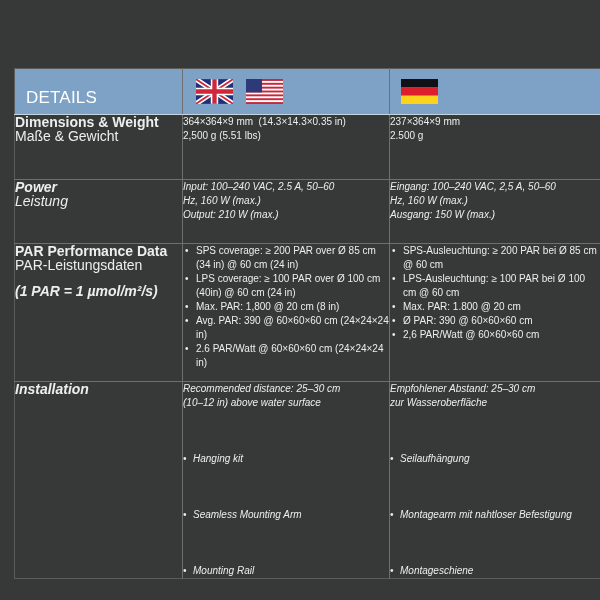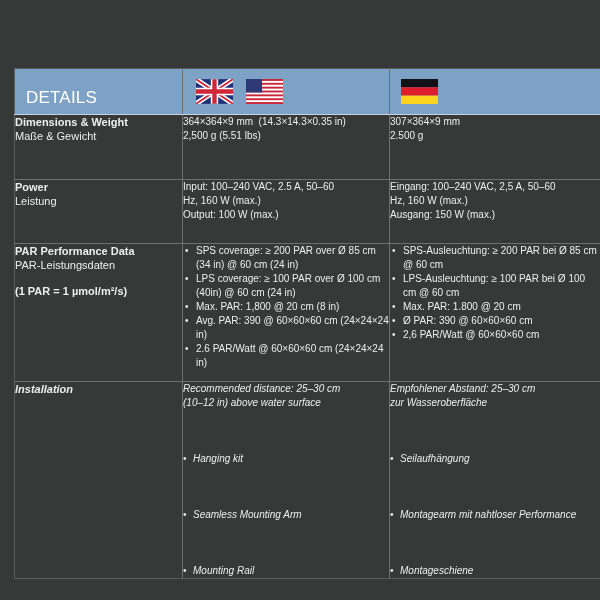--- a/index.html
+++ b/index.html
@@ -34,38 +34,38 @@
   }
   .hdr th + th { border-left:1px solid #b9cbdc; }
   .hdr .details-title {
     font-size:17px; color:#ffffff; letter-spacing:0.2px;
     padding:19px 0 0 11px;
     font-family:"Liberation Sans", sans-serif;
   }
   .flags { padding:10px 0 0 13px; display:flex; gap:13px; }
   .flags-de { padding:10px 0 0 11px; display:flex; }
   .flag { width:37px; height:25px; display:block; }
-  .label-cell { padding:9px 11px; font-size:11px; line-height:14px; }
+  .label-cell { padding:9px 11px; font-size:14px; line-height:14px; }
   .label-cell .en { font-weight:bold; display:block; }
   .label-cell .de { display:block; }
-  .label-cell .note { font-weight:bold; display:block; margin-top:12px; }
+  .label-cell .note { font-weight:bold; display:block; margin-top:12px;font-style:italic; }
   .val-cell { padding:9px 10px 9px 11px; font-size:10px; line-height:14px; }
   .val-cell .line { display:block; }
   .val-cell .gap { }
   ul.bullets { list-style:none; margin:0; padding:0; }
   ul.bullets li { position:relative; padding-left:13px; }
   ul.bullets li::before {
     content:"•"; position:absolute; left:2px; top:0;
   }
   ul.bullets.inst { margin-top:7px; }
   ul.bullets.inst li { padding-left:10px;margin-top:42px; }
   ul.bullets.inst li::before { left:0; }
   .r1 td { height:65px; box-sizing:border-box; }
   .r2 td { height:46px; box-sizing:border-box; }
-  .r3 td { height:64px; box-sizing:border-box; }
+  .r3 td { height:64px; box-sizing:border-box;font-style:italic; }
   .r4 td { height:138px; box-sizing:border-box;margin-left:24px; }
   .r5 td { height:96px; box-sizing:border-box; }
 </style>
 </head>
 <body>
 
 <table class="spec-table">
   <colgroup>
     <col style="width:168px">
     <col style="width:207px">
@@ -114,35 +114,35 @@
   <tr class="r1">
     <td class="label-cell">
       <span class="en">Dimensions &amp; Weight</span>
       <span class="de">Maße &amp; Gewicht</span>
     </td>
     <td class="val-cell">
       <span class="line" style="white-space:pre">364×364×9 mm  (14.3×14.3×0.35 in)</span>
       <span class="line gap">2,500 g (5.51 lbs)</span>
     </td>
     <td class="val-cell">
-      <span class="line">307×364×9 mm</span>
+      <span class="line">237×364×9 mm</span>
       <span class="line gap">2.500 g</span>
     </td>
   </tr>
 
 
   <tr class="r3">
     <td class="label-cell">
       <span class="en">Power</span>
       <span class="de">Leistung</span>
     </td>
     <td class="val-cell">
       <span class="line">Input: 100–240 VAC, 2.5 A, 50–60</span>
       <span class="line">Hz, 160 W (max.)</span>
-      <span class="line">Output: 100 W (max.)</span>
+      <span class="line">Output: 210 W (max.)</span>
     </td>
     <td class="val-cell">
       <span class="line">Eingang: 100–240 VAC, 2,5 A, 50–60</span>
       <span class="line">Hz, 160 W (max.)</span>
       <span class="line">Ausgang: 150 W (max.)</span>
     </td>
   </tr>
 
   <tr class="r4">
     <td class="label-cell">
@@ -181,19 +181,19 @@
         <li>Hanging kit</li>
         <li>Seamless Mounting Arm</li>
         <li>Mounting Rail</li>
       </ul>
     </td>
     <td class="val-cell">
       <span class="line">Empfohlener Abstand: 25–30 cm</span>
       <span class="line">zur Wasseroberfläche</span>
       <ul class="bullets inst">
         <li>Seilaufhängung</li>
-        <li>Montagearm mit nahtloser Performance</li>
+        <li>Montagearm mit nahtloser Befestigung</li>
         <li>Montageschiene</li>
       </ul>
     </td>
   </tr>
 </tbody>
   </table>
 
 </body></html>

